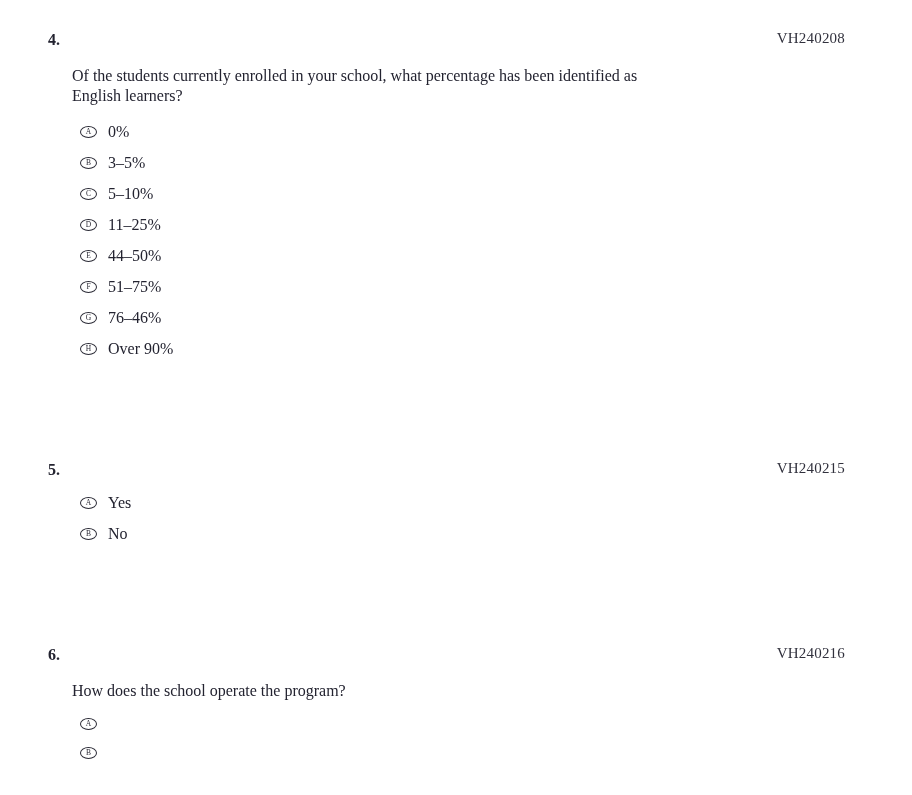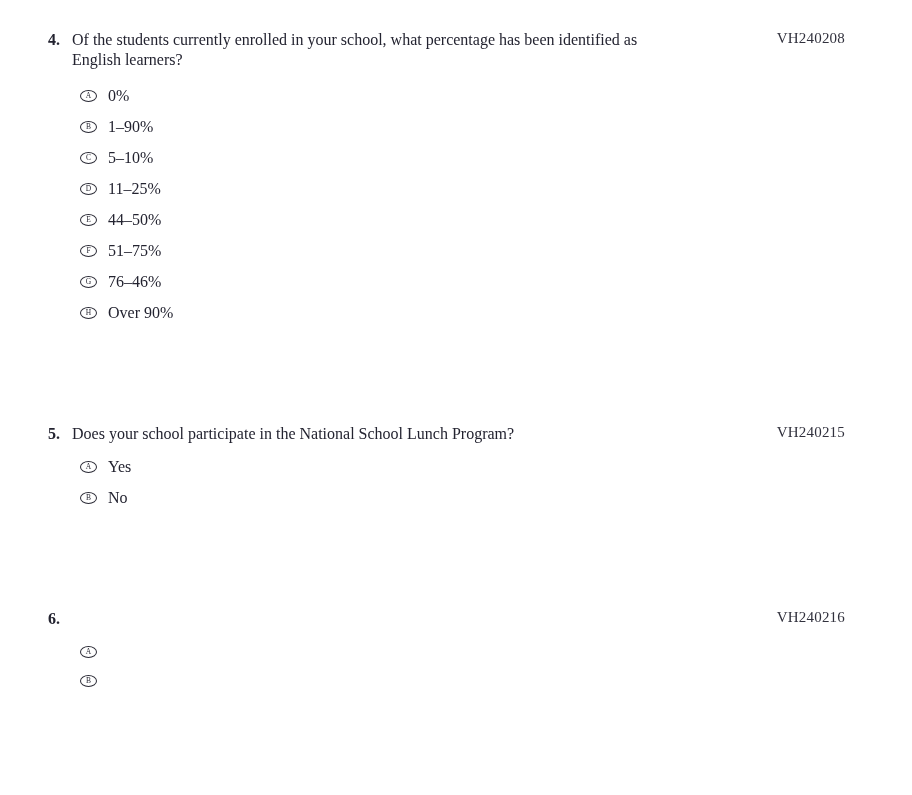--- a/index.html
+++ b/index.html
@@ -39,20 +39,21 @@
 
   .qnum {
     font-weight: 700;
     width: 24px;
     flex: 0 0 24px;
   }
 
   .qtext {
     white-space: pre-line;
     max-width: 720px;
+    margin-top: 36px;
   }
 
   .options {
     margin-left: 32px;
     margin-top: 17px;
   }
   .q5 .options, .q6 .options { margin-top: 14px; }
 
   .option {
     display: flex;
@@ -104,21 +105,21 @@
       <div class="option">
         <span class="bubble">
             <span class="bletter">A</span>
           </span>
         <span class="olabel">0%</span>
       </div>
       <div class="option">
         <span class="bubble">
             <span class="bletter">B</span>
           </span>
-        <span class="olabel">1–90%</span>
+        <span class="olabel">3–5%</span>
       </div>
       <div class="option">
         <span class="bubble">
             <span class="bletter">C</span>
           </span>
         <span class="olabel">5–10%</span>
       </div>
       <div class="option">
         <span class="bubble">
             <span class="bletter">D</span>
@@ -149,21 +150,20 @@
           </span>
         <span class="olabel">Over 90%</span>
       </div>
     </div>
   </section>
 
   <section class="question q5">
     <span class="qcode">VH240215</span>
     <div class="qheading">
       <span class="qnum">5.</span>
-      <span class="qtext">Does your school participate in the National School Lunch Program?</span>
     </div>
     <div class="options">
       <div class="option">
         <span class="bubble">
             <span class="bletter">A</span>
           </span>
         <span class="olabel">Yes</span>
       </div>
       <div class="option">
         <span class="bubble">
@@ -171,20 +171,21 @@
           </span>
         <span class="olabel">No</span>
       </div>
     </div>
   </section>
 
   <section class="question q6">
     <span class="qcode">VH240216</span>
     <div class="qheading">
       <span class="qnum">6.</span>
+      <span class="qtext">How does the school operate the program?</span>
     </div>
     <div class="options">
       <div class="option">
         <span class="bubble">
             <span class="bletter">A</span>
           </span>
       </div>
       <div class="option">
         <span class="bubble">
             <span class="bletter">B</span>

